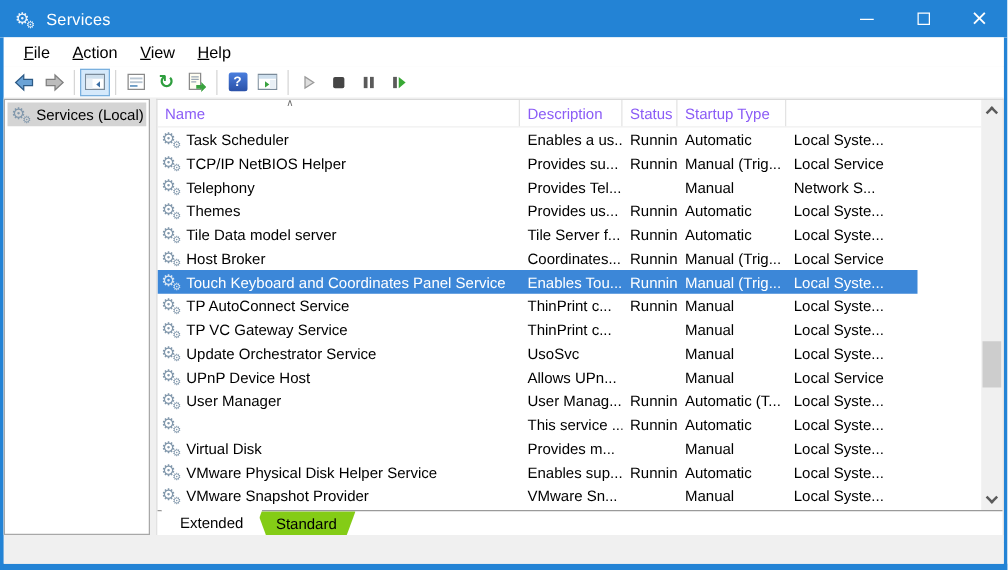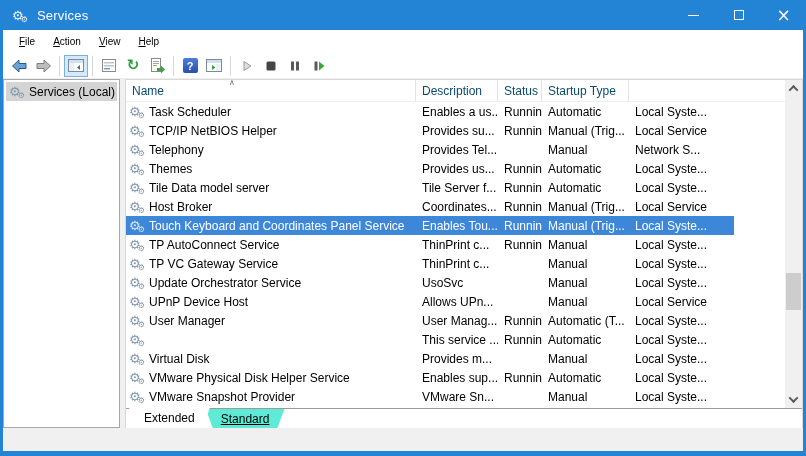--- a/index.html
+++ b/index.html
@@ -28,21 +28,21 @@
     flex: 1 1 auto; display: flex; flex-direction: column;
     border-left: 3px solid var(--accent, #2383d5);
     border-right: 3px solid var(--accent, #2383d5);
     border-bottom: 5px solid var(--accent, #2383d5);
     background: #f0f0f0;
   }
 
   
   .menubar {
     height: 23px; background: #fff; display: flex; align-items: center;
-    padding-left: 7px; flex: 0 0 auto; font-size: 10px;
+    padding-left: 7px; flex: 0 0 auto; font-size: 13px;
   }
   .menu-item { padding: 3px 9px; }
   .menu-item u { text-decoration: underline; }
 
   
   .toolbar {
     height: 26px; background: #fff; display: flex; align-items: center;
     padding-left: 4px; flex: 0 0 auto; border-bottom: 1px solid #ededed;
   }
   .tb-btn { width: 24px; height: 22px; display: flex; align-items: center; justify-content: center; border: 1px solid transparent; }
@@ -69,21 +69,21 @@
   .gear .g1 { font-family: "DejaVu Sans", sans-serif; font-size: 13px; line-height: 15px; color: #8298ac; position: absolute; left: 0; top: 0; }
   .gear .g2 { font-family: "DejaVu Sans", sans-serif; font-size: 8px; line-height: 8px; color: #8298ac; position: absolute; right: 0px; bottom: -1px; }
   .gear.white .g1, .gear.white .g2 { color: #eef5fc; }
 
   
   .list-panel { flex: 1 1 auto; background: #fff; display: flex; flex-direction: column; border: 1px solid #d9d9d9; border-bottom: none; }
   .list-top { flex: 1 1 auto; display: flex; overflow: hidden; }
   .list-cols { flex: 1 1 auto; display: flex; flex-direction: column; overflow: hidden; }
 
   .hdr-row { height: 22px; display: flex; position: relative; flex: 0 0 auto; border-bottom: 1px solid #f0f0f0; }
-  .hdr-cell { display: flex; align-items: center; padding-left: 6px; border-right: 1px solid #e3e3e3; white-space: nowrap; color: #0c4a6e; }
+  .hdr-cell { display: flex; align-items: center; padding-left: 6px; border-right: 1px solid #e3e3e3; white-space: nowrap; color: #8b5cf6; }
   .hdr-fill { flex: 1 1 auto; border-right: none; }
   .sort-caret { position: absolute; left: 103px; top: -2px; font-family: "DejaVu Sans", sans-serif; font-size: 8px; color: #707070; }
 
   .col-name    { width: 290px; }
   .col-desc    { width: 82px; }
   .col-status  { width: 44px; }
   .col-startup { width: 87px; }
   .col-logon   { width: 105px; }
 
   .rows { flex: 1 1 auto; overflow: hidden; }
@@ -104,21 +104,21 @@
 
   
   .tabs-row { height: 20px; border-top: 1px solid #9a9a9a; background: #fff; display: flex; padding-left: 3px; position: relative; flex: 0 0 auto; }
   .tab {
     height: 19px; padding: 0 15px; display: flex; align-items: center; justify-content: center;
     clip-path: polygon(0 0, 100% 0, calc(100% - 7px) 100%, 7px 100%);
     filter: drop-shadow(0 1px 0 #9a9a9a) drop-shadow(1px 0 0 #b5b5b5) drop-shadow(-1px 0 0 #b5b5b5);
     background: #fff; white-space: nowrap;
   }
   .tab.active { margin-top: -1px; height: 20px; z-index: 2; }
-  .tab.inactive { background: #5eead4; margin-left: -4px; text-decoration: underline; }
+  .tab.inactive { background: #84cc16; margin-left: -4px; }
 </style>
 </head>
 <body>
 
 <div class="window">
 
   <div class="titlebar">
     <span class="gear white app-icon">
         <span class="g1">⚙</span>
         <span class="g2">⚙</span>

